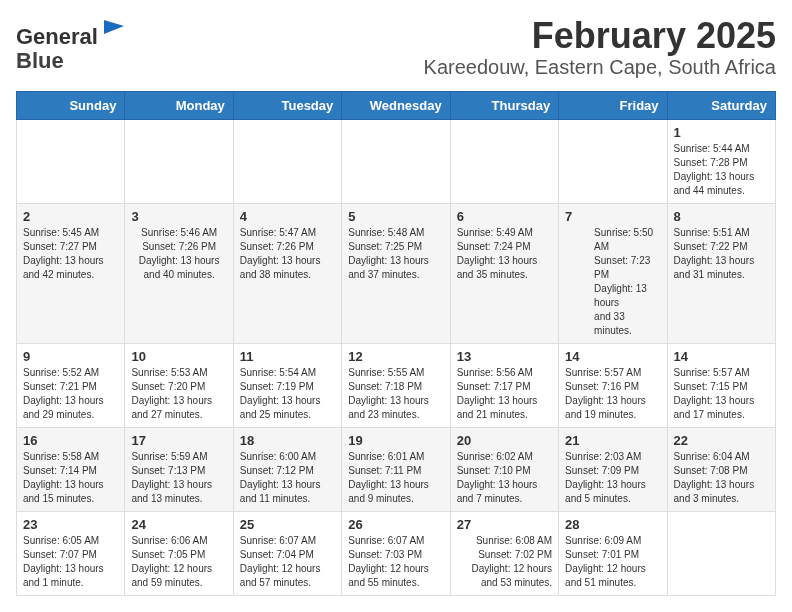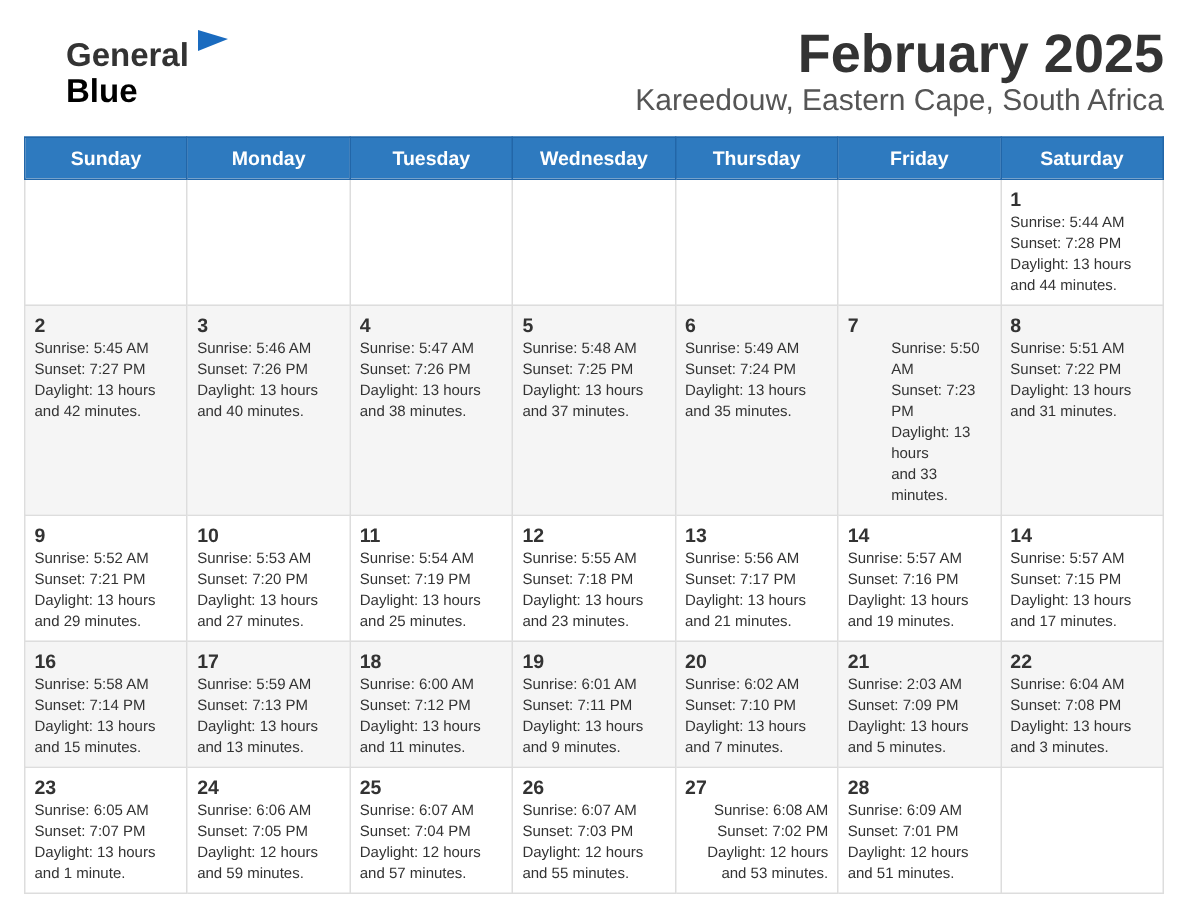--- a/index.html
+++ b/index.html
@@ -12,29 +12,28 @@
     }
     .header {
       display: flex;
       justify-content: space-between;
       align-items: flex-start;
       margin-bottom: 12px;
     }
     .logo {
       display: flex;
       align-items: center;
-      margin-left: 28px;
     }
     .logo-text {
       font-size: 22px;
       font-weight: bold;
       line-height: 1.1;
     }
     .logo-general { color: #333; }
-    .logo-blue { color: #000000; }
+    .logo-blue { color: #404040; }
     .logo-icon {
       width: 28px;
       height: 28px;
       margin-left: 2px;
     }
     .title-block {
       text-align: right;
     }
     .month-title {
       font-size: 36px;
@@ -50,21 +49,21 @@
       width: 100%;
       border-collapse: collapse;
       border: 1px solid #ccc;
     }
     .calendar th {
       background-color: #2e7abf;
       color: #fff;
       font-size: 13px;
       font-weight: bold;
       padding: 6px 8px;
-      text-align: center;
+      text-align: right;
       border: 1px solid #2266a8;
     }
     .calendar td {
       width: 108px;
       vertical-align: top;
       padding: 5px 6px;
       border: 1px solid #ddd;
       font-size: 10.5px;
       color: #333;
       background: #fff;
@@ -139,21 +138,21 @@
       <tr>
         <td>
           <span class="day-num">2</span>
           <div class="day-info" style="white-space: pre-line;">Sunrise: 5:45 AM
 Sunset: 7:27 PM
 Daylight: 13 hours
 and 42 minutes.</div>
         </td>
         <td>
           <span class="day-num">3</span>
-          <div class="day-info" style="white-space: pre-line;">Sunrise: 5:46 AM
+          <div class="day-info" style="white-space: pre-line; text-align: center;">Sunrise: 5:46 AM
 Sunset: 7:26 PM
 Daylight: 13 hours
 and 40 minutes.</div>
         </td>
         <td>
           <span class="day-num">4</span>
           <div class="day-info" style="white-space: pre-line;">Sunrise: 5:47 AM
 Sunset: 7:26 PM
 Daylight: 13 hours
 and 38 minutes.</div>

